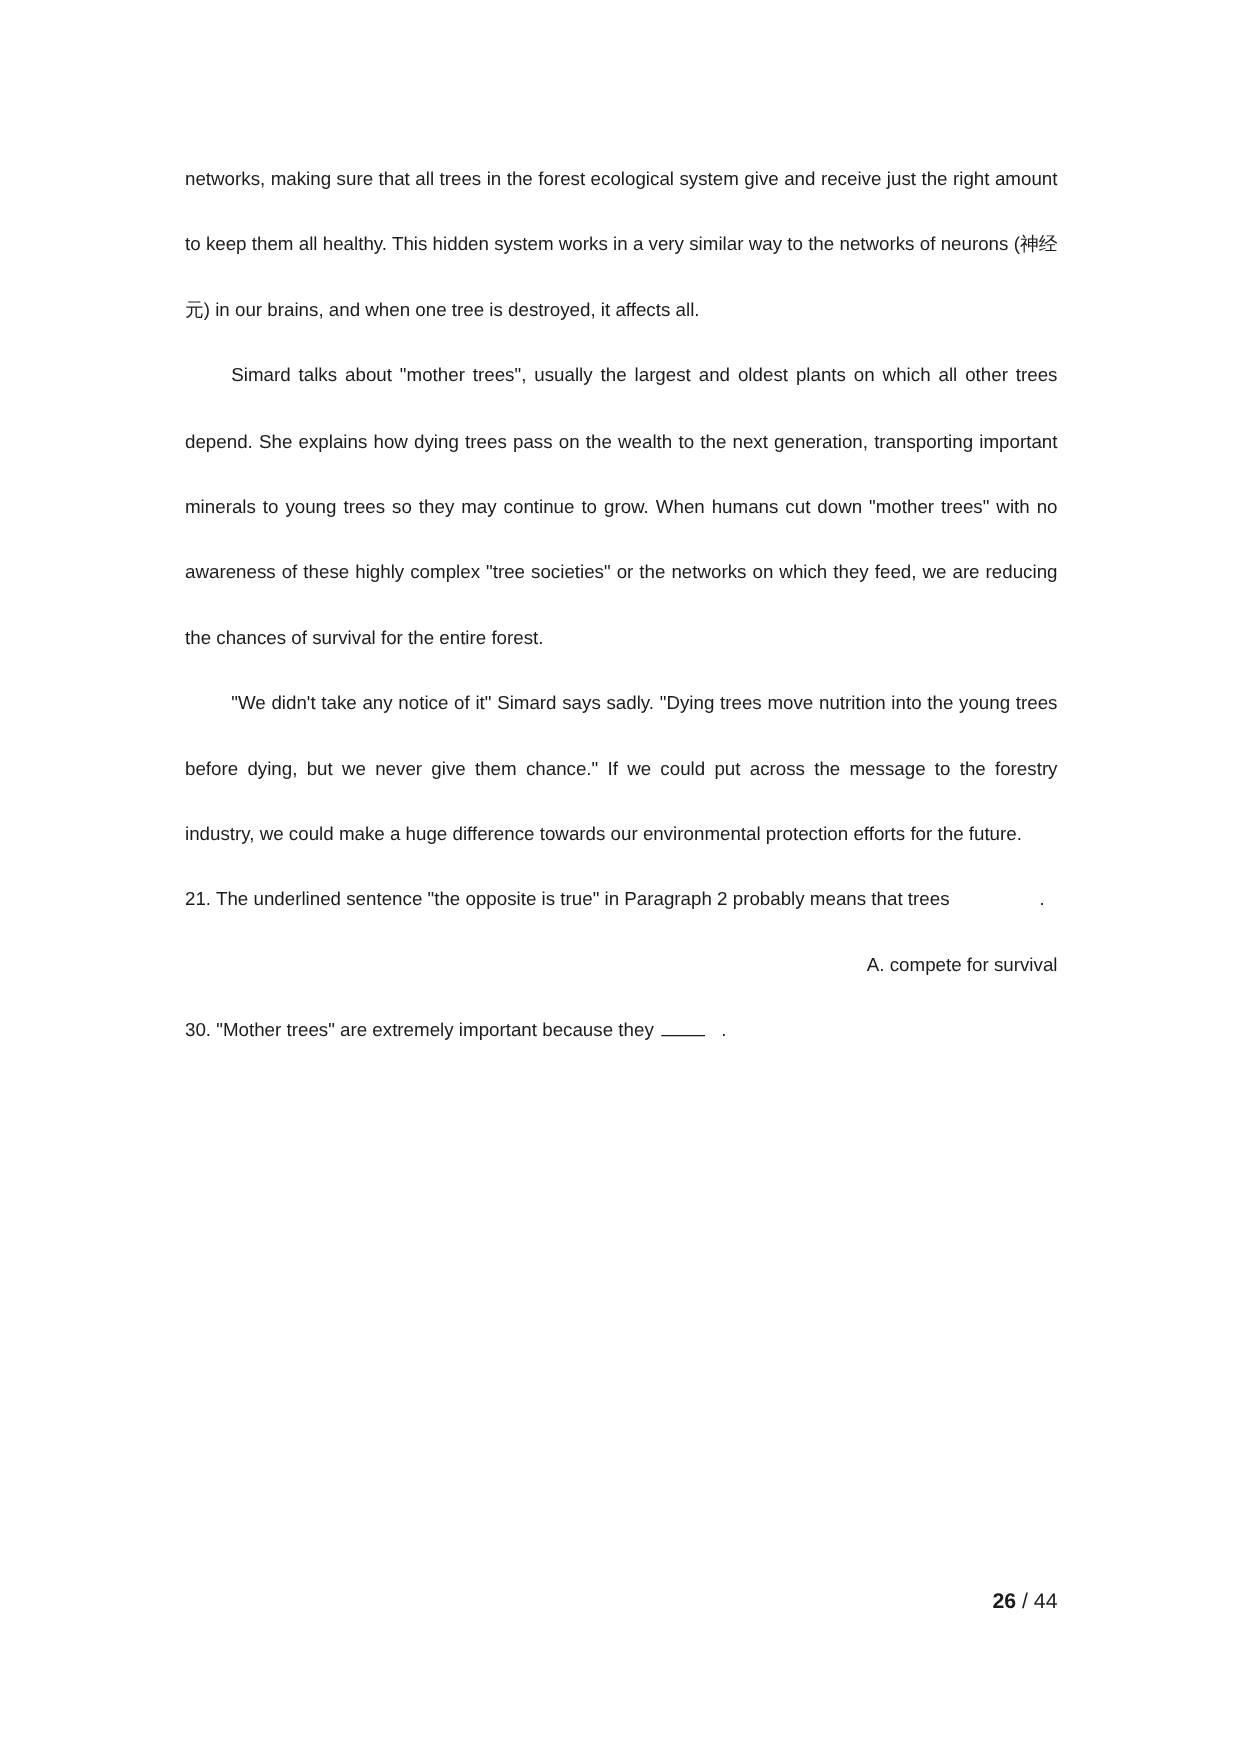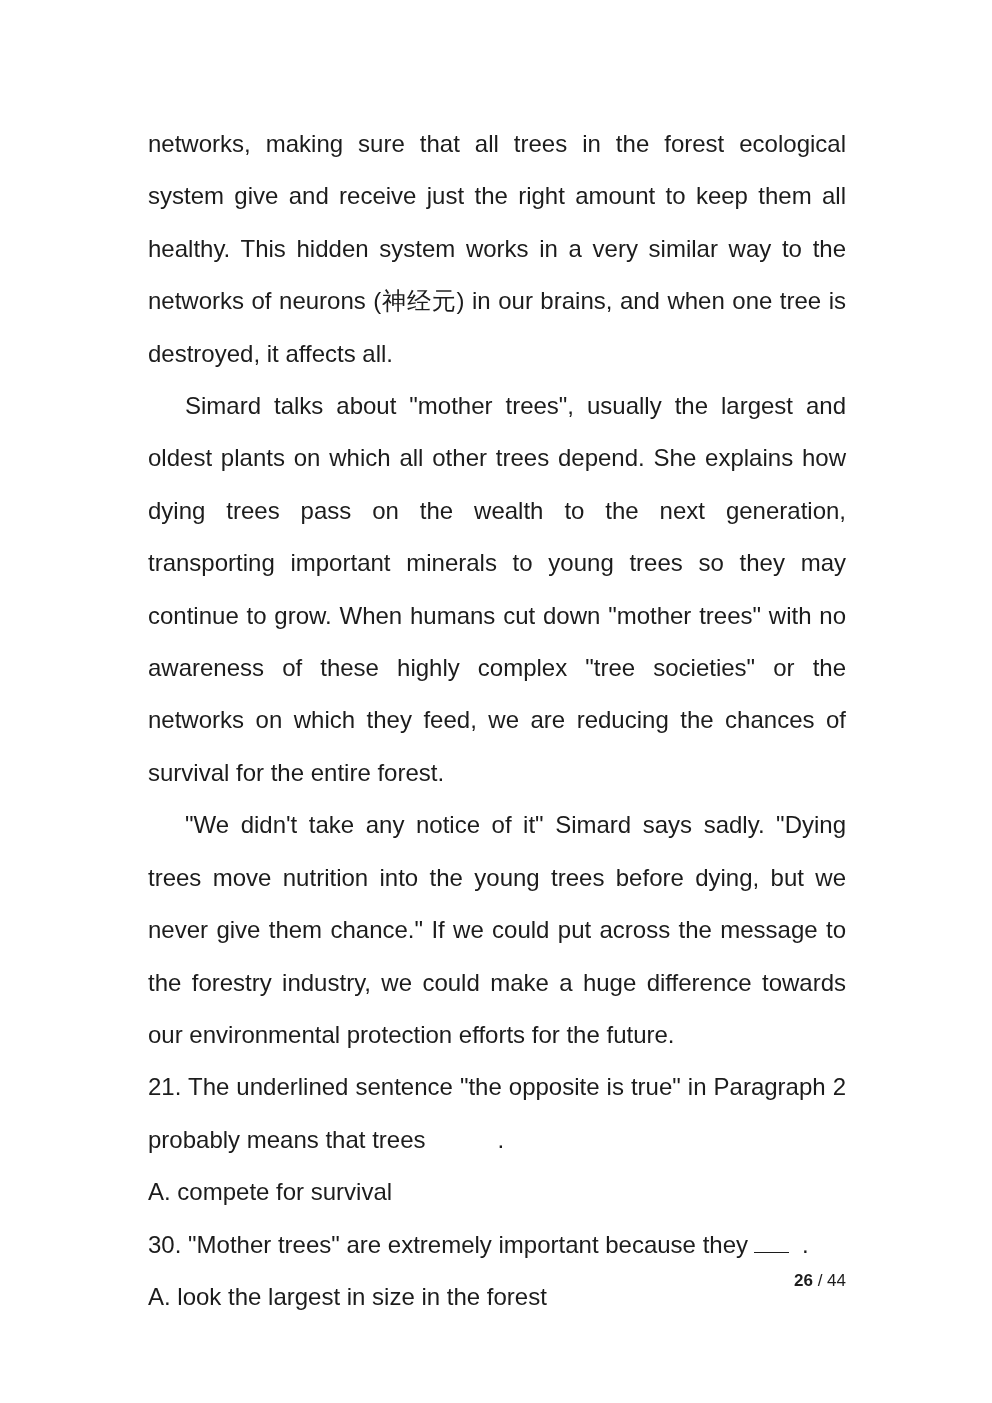--- a/index.html
+++ b/index.html
@@ -14,34 +14,34 @@
     background: #ffffff;
     font-family: "Liberation Sans", "DejaVu Sans", sans-serif;
     color: #1c1c1c;
     overflow: hidden;
   }
   .content {
     position: absolute;
     left: 148px;
     top: 118px;
     width: 698px;
-    font-size: 24px;
+    font-size: 15px;
     line-height: 52.4px;
     text-align: justify;
   }
   .content p {
     margin: 0;
     padding: 0;
   }
   .para.indent {
     text-indent: 37px;
   }
   .option {
     margin-left: 37px;
-    text-align: left;
+    text-align: right;
   }
   .blank-space {
     display: inline-block;
     width: 72px;
   }
   .blank-line {
     display: inline-block;
     width: 35px;
     height: 0.95em;
     border-bottom: 1.6px solid #1c1c1c;
@@ -71,18 +71,17 @@
     <p class="para indent">Simard talks about "mother trees", usually the largest and oldest plants on which all other trees depend. She explains how dying trees pass on the wealth to the next generation, transporting important minerals to young trees so they may continue to grow. When humans cut down "mother trees" with no awareness of these highly complex "tree societies" or the networks on which they feed, we are reducing the chances of survival for the entire forest.</p>
 
     <p class="para indent">"We didn't take any notice of it" Simard says sadly. "Dying trees move nutrition into the young trees before dying, but we never give them chance." If we could put across the message to the forestry industry, we could make a huge difference towards our environmental protection efforts for the future.</p>
 
     <p class="para question"><span>21.</span><span> The underlined sentence "the opposite is true" in Paragraph 2 probably means that trees</span><span class="blank-space"></span><span>.</span></p>
 
     <p class="option">A. compete for survival</p>
 
     <p class="para question"><span>30.</span><span> "Mother trees" are extremely important because they</span><span class="blank-line"></span><span>.</span></p>
 
-    <p class="option">A. look the largest in size in the forest</p>
 
   </div>
 
   <div class="footer"><span class="num">26</span><span> / 44</span></div>
 </div>
 
 </body></html>

